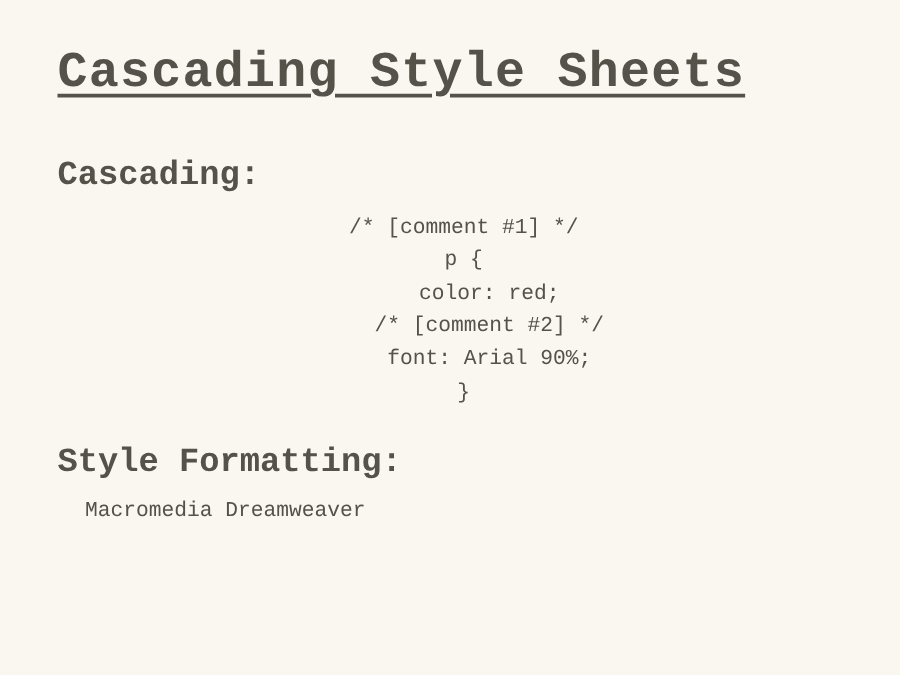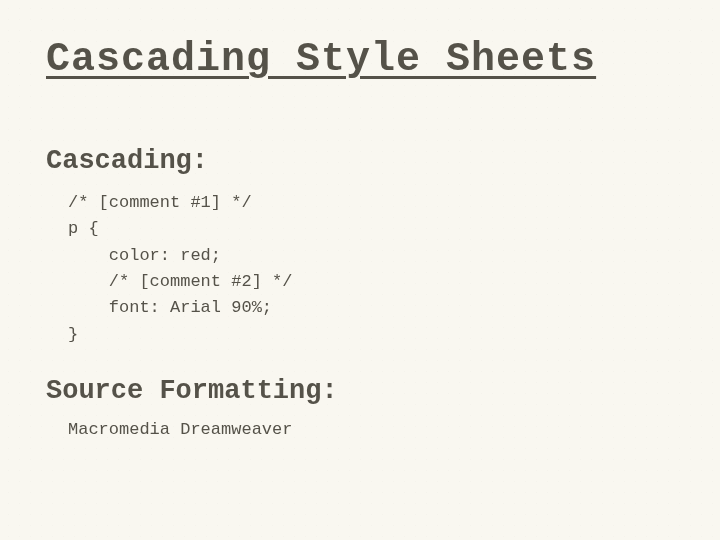--- a/index.html
+++ b/index.html
@@ -22,36 +22,37 @@
     box-sizing: border-box;
     padding: 38px 46px 20px 46px;
   }
   .title {
     font-size: 40px;
     font-weight: bold;
     letter-spacing: 1px;
     text-decoration: underline;
     text-underline-offset: 6px;
     text-decoration-thickness: 3px;
-    margin-bottom: 64px;
+    margin-bottom: 44px;
     line-height: 1.1;
   }
   .heading {
     font-size: 27px;
     font-weight: bold;
     margin-bottom: 14px;
   }
   .heading.second {
     margin-top: 28px;
   }
   .code {
     font-size: 17px;
     line-height: 1.55;
     margin-left: 22px;
     white-space: pre;
+    text-align: center;
   }
   .body {
     font-size: 17px;
     margin-left: 22px;
     margin-top: 0;
   }
 </style>
 </head>
 <body>
 
@@ -59,15 +60,15 @@
 
 <div class="heading">Cascading:</div>
 
 <div class="code"><span>/* [comment #1] */</span>
 <span>p {</span>
 <span>    color: red;</span>
 <span>    /* [comment #2] */</span>
 <span>    font: Arial 90%;</span>
 <span>}</span></div>
 
-<div class="heading second">Source Formatting:</div>
+<div class="heading second">Style Formatting:</div>
 
 <div class="body">Macromedia Dreamweaver</div>
 
 </body></html>

